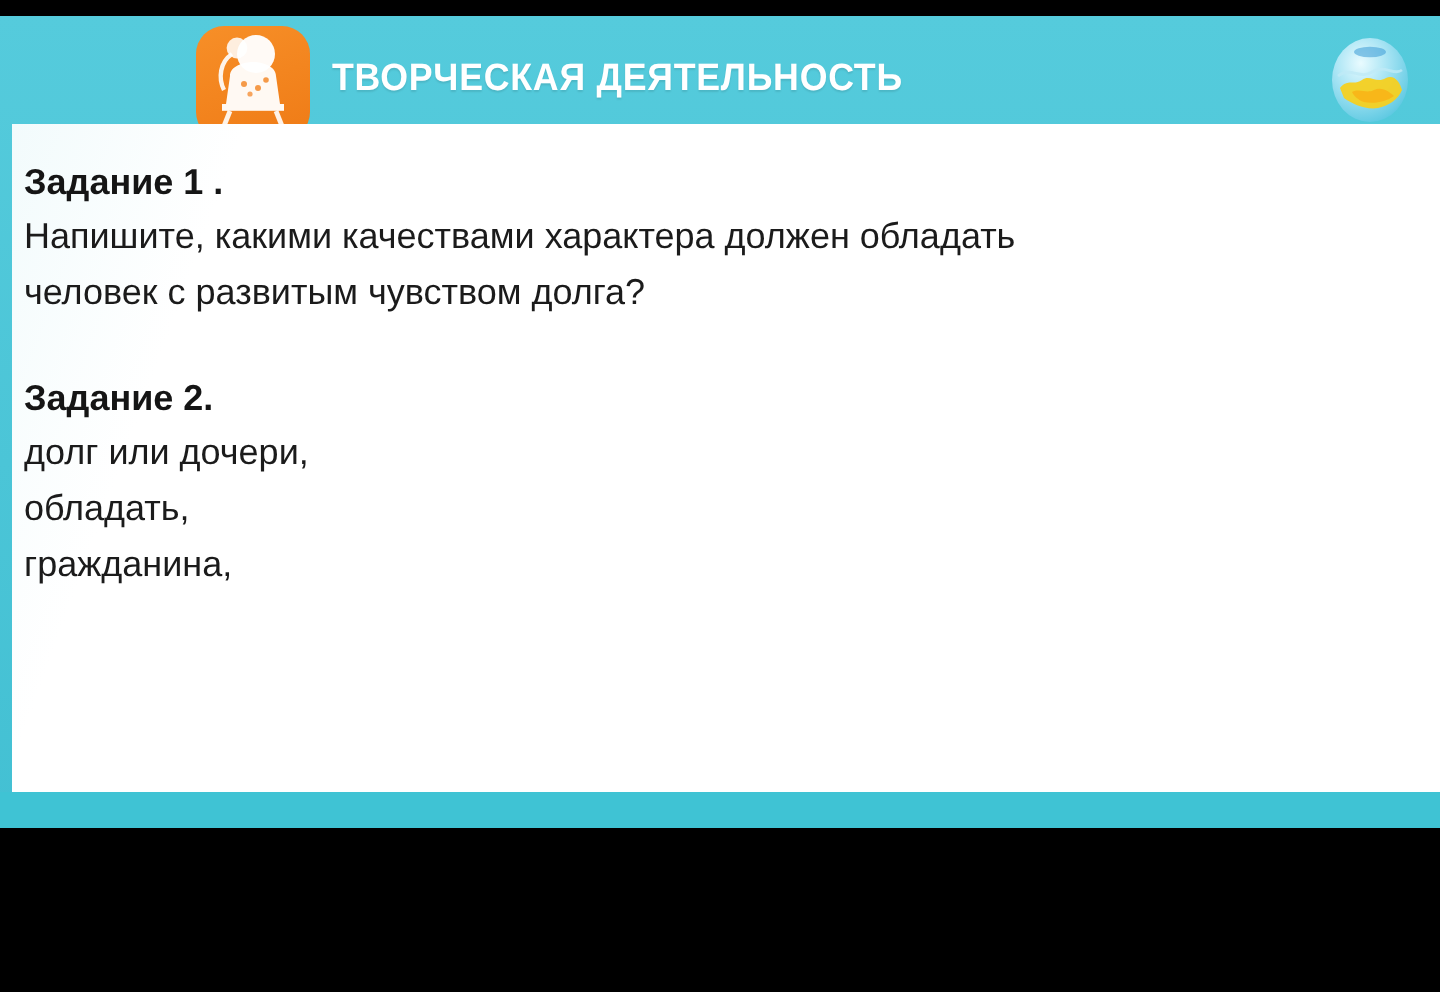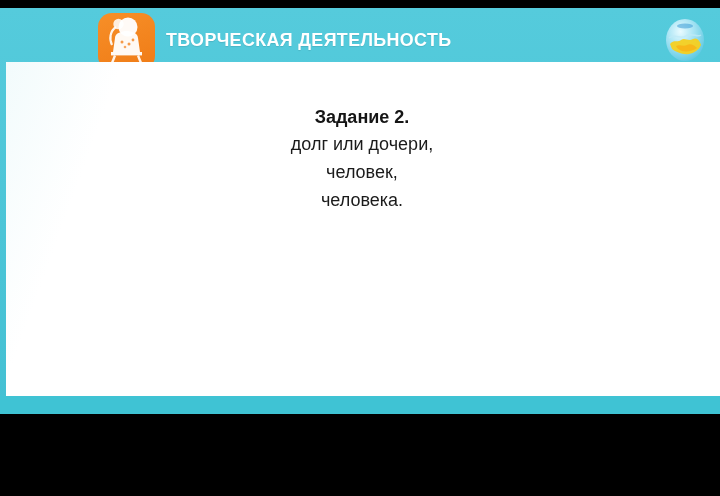--- a/index.html
+++ b/index.html
@@ -80,21 +80,21 @@
     background-image: linear-gradient(110deg, #f2fbfc 0%, #ffffff 14%, #ffffff 100%);
   }
 
   .content-inner {
     position: absolute;
     left: 6px; top: 16px;
     right: 8px;
   }
 
   .task-block { margin: 0; }
-  .task-block.second { margin-top: 26px; text-align: center; }
+  .task-block.second { margin-top: 26px; }
 
   .task-heading {
     font-size: 18px;
     font-weight: bold;
     color: #151515;
     line-height: 26px;
     white-space: nowrap;
   }
   .task-line {
     font-size: 18px;
@@ -172,26 +172,31 @@
                    C30 37 24 38 19 37 C16 36 14 34 13 32 Z" fill="#f8b417" opacity="0.9"></path>
           <ellipse cx="22" cy="12" rx="8" ry="2.6" fill="#3b9bd6" opacity="0.55"></ellipse>
         </svg>
       </div>
 
     </div>
 
     <div class="content-card">
       <div class="content-inner">
 
+        <div class="task-block">
+          <div class="task-heading">Задание 1 .</div>
+          <div class="task-line">Напишите, какими качествами характера должен обладать</div>
+          <div class="task-line">человек с развитым чувством долга?</div>
+        </div>
 
         <div class="task-block second">
           <div class="task-heading">Задание 2.</div>
           <div class="task-line">долг или дочери,</div>
-          <div class="task-line">человек,</div>
-          <div class="task-line">человека.</div>
+          <div class="task-line">обладать,</div>
+          <div class="task-line">гражданина,</div>
         </div>
 
       </div>
     </div>
 
     <div class="bottom-strip"></div>
   </div>
 
   <div class="bottom-bar"></div>
 

